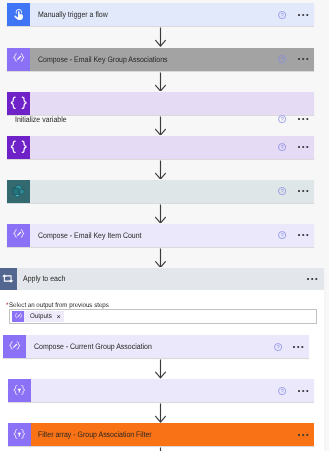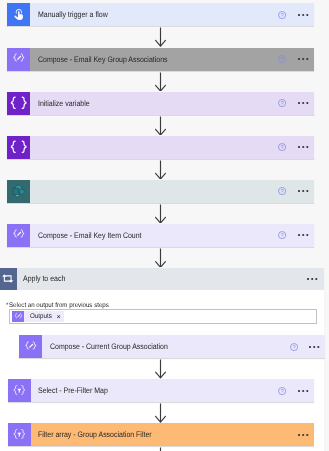--- a/index.html
+++ b/index.html
@@ -114,21 +114,21 @@
           </span>
         </span>
   </div>
 </div>
 <div class="arrow" style="top:70.5px;height:20.6px;">
 <svg width="11" height="20.6" viewBox="0 0 11 20.6">
 <path d="M5.5 0 V20.150000000000002" stroke="#3a393e" stroke-width="1.15" fill="none"></path>
 <path d="M0.6 14.3 L5.5 20.1 L10.4 14.3" stroke="#3a393e" stroke-width="1.15" fill="none" stroke-linecap="round" stroke-linejoin="round"></path>
 </svg>
     </div>
-<div class="card" style="left:7.0px;width:307.1px;top:91.5px;background:#e5dbf4;">
+<div class="card" style="left:7.0px;width:307.1px;top:91.5px;background:#e5dbf4;flex-direction:column;">
   <div class="cicon" style="background:#7022c9;">
         <svg class="ic" width="17.4" height="15.4" viewBox="0 0 30 26">
 <g fill="none" stroke="#ffffff" stroke-width="2.0" stroke-linecap="round" stroke-linejoin="round">
 <path d="M8.9 3.5c-2.9 0-3.2 1.8-3.2 4.3c0 2.85 -.65 4.2 -3.2 4.35v2.0c2.55 .15 3.2 1.5 3.2 4.35c0 2.5 .3 4.3 3.2 4.3"></path>
 <path d="M21.1 3.5c2.9 0 3.2 1.8 3.2 4.3c0 2.85 .65 4.2 3.2 4.35v2.0c-2.55 .15 -3.2 1.5 -3.2 4.35c0 2.5 -.3 4.3 -3.2 4.3"></path>
 </g>
 <path fill="#ffffff" d="VARX"></path>
 </svg>
       </div>
   <div class="cbody">
@@ -296,21 +296,21 @@
 </g>
 <path fill="#ffffff" d="M12.55 5.15l1.3 1.3l-4.6 4.6l-1.95 .65l.65-1.95z"></path>
 </svg>
           </span>
      <span class="clabel"><span>Outputs</span></span>
      <span class="cx">×</span>
    </span>
  </div>
 </div>
 <div class="scope-children">
-      <div class="card" style="left:19px;width:306.3px;top:335.4px;background:#eae8fa;">
+      <div class="card" style="left:3px;width:306.3px;top:335.4px;background:#eae8fa;">
   <div class="cicon" style="background:#8a71f6;">
           <svg class="ic" width="13.6" height="13.6" viewBox="0 0 20 20">
 <g fill="none" stroke="#ffffff" stroke-width="1.3" stroke-linecap="round" stroke-linejoin="round">
 <path d="M6.35 2.7c-1.6 0-1.75 .95-1.75 2.25c0 1.5 -.35 2.2 -1.75 2.3v1.5c1.4 .1 1.75 .8 1.75 2.3c0 1.3 .15 2.25 1.75 2.25"></path>
 <path d="M13.65 2.7c1.6 0 1.75 .95 1.75 2.25c0 1.5 .35 2.2 1.75 2.3v1.5c-1.4 .1 -1.75 .8 -1.75 2.3c0 1.3 -.15 2.25 -1.75 2.25"></path>
 </g>
 <path fill="#ffffff" d="M12.55 5.15l1.3 1.3l-4.6 4.6l-1.95 .65l.65-1.95z"></path>
 </svg>
         </div>
   <div class="cbody">
@@ -342,21 +342,20 @@
   <div class="cicon" style="background:#8a71f6;">
           <svg class="ic" width="12.6" height="13.2" viewBox="0 0 28 29">
 <g fill="none" stroke="#ffffff" stroke-width="1.85" stroke-linecap="round" stroke-linejoin="round">
 <path d="M8.5 3.2c-2.75 0-3.0 1.85-3.0 4.35c0 2.9 -.6 4.3 -3.0 4.45v2.1c2.4 .15 3.0 1.55 3.0 4.45c0 2.5 .25 4.35 3.0 4.35"></path>
 <path d="M19.5 3.2c2.75 0 3.0 1.85 3.0 4.35c0 2.9 .6 4.3 3.0 4.45v2.1c-2.4 .15 -3.0 1.55 -3.0 4.45c0 2.5 -.25 4.35 -3.0 4.35"></path>
 </g>
 <path fill="#ffffff" d="M9.6 10.5h8.8l-3.3 4.1v3.7l-2.2 1.45v-5.15z"></path>
 </svg>
         </div>
   <div class="cbody">
-    <span class="title"><span>Select - Pre-Filter Map</span></span>
     <span class="actions">
             <span class="help">
               <svg width="8.2" height="8.2" viewBox="0 0 16 16">
 <circle cx="8" cy="8" r="7.0" fill="none" stroke="#858ae8" stroke-width="1.5"></circle>
 <path fill="#8086e6" d="M10.65 6.56Q10.65 6.95 10.54 7.25Q10.43 7.56 10.21 7.82Q10.00 8.08 9.52 8.43L9.11 8.73Q8.73 9.00 8.55 9.30Q8.37 9.60 8.37 9.95H7.46Q7.47 9.59 7.57 9.32Q7.67 9.05 7.83 8.85Q7.99 8.64 8.20 8.48Q8.40 8.31 8.60 8.17Q8.81 8.02 9.01 7.87Q9.21 7.72 9.37 7.54Q9.52 7.36 9.62 7.13Q9.71 6.91 9.71 6.60Q9.71 6.01 9.31 5.67Q8.91 5.33 8.19 5.33Q7.46 5.33 7.04 5.69Q6.61 6.05 6.54 6.68L5.59 6.62Q5.72 5.60 6.39 5.05Q7.07 4.50 8.18 4.50Q9.33 4.50 9.99 5.04Q10.65 5.59 10.65 6.56ZM7.42 11.90V10.86H8.43V11.90Z"></path>
 </svg>
             </span>
             <span class="dots">
               <svg width="13" height="4" viewBox="0 0 13 4">
                 <circle cx="1.05" cy="2" r="1.1" fill="#36353a"></circle>
@@ -366,21 +365,21 @@
             </span>
           </span>
   </div>
 </div>
 <div class="arrow" style="top:402.2px;height:20.6px;">
 <svg width="11" height="20.6" viewBox="0 0 11 20.6">
 <path d="M5.5 0 V20.150000000000002" stroke="#3a393e" stroke-width="1.15" fill="none"></path>
 <path d="M0.6 14.3 L5.5 20.1 L10.4 14.3" stroke="#3a393e" stroke-width="1.15" fill="none" stroke-linecap="round" stroke-linejoin="round"></path>
 </svg>
       </div>
-<div class="card" style="left:7.5px;width:306.3px;top:423.2px;background:#fdba74;">
+<div class="card" style="left:7.5px;width:306.3px;top:423.2px;background:#f97316;">
   <div class="cicon" style="background:#8a71f6;">
           <svg class="ic" width="12.6" height="13.2" viewBox="0 0 28 29">
 <g fill="none" stroke="#ffffff" stroke-width="1.85" stroke-linecap="round" stroke-linejoin="round">
 <path d="M8.5 3.2c-2.75 0-3.0 1.85-3.0 4.35c0 2.9 -.6 4.3 -3.0 4.45v2.1c2.4 .15 3.0 1.55 3.0 4.45c0 2.5 .25 4.35 3.0 4.35"></path>
 <path d="M19.5 3.2c2.75 0 3.0 1.85 3.0 4.35c0 2.9 .6 4.3 3.0 4.45v2.1c-2.4 .15 -3.0 1.55 -3.0 4.45c0 2.5 -.25 4.35 -3.0 4.35"></path>
 </g>
 <path fill="#ffffff" d="M9.6 10.5h8.8l-3.3 4.1v3.7l-2.2 1.45v-5.15z"></path>
 </svg>
         </div>
   <div class="cbody">

